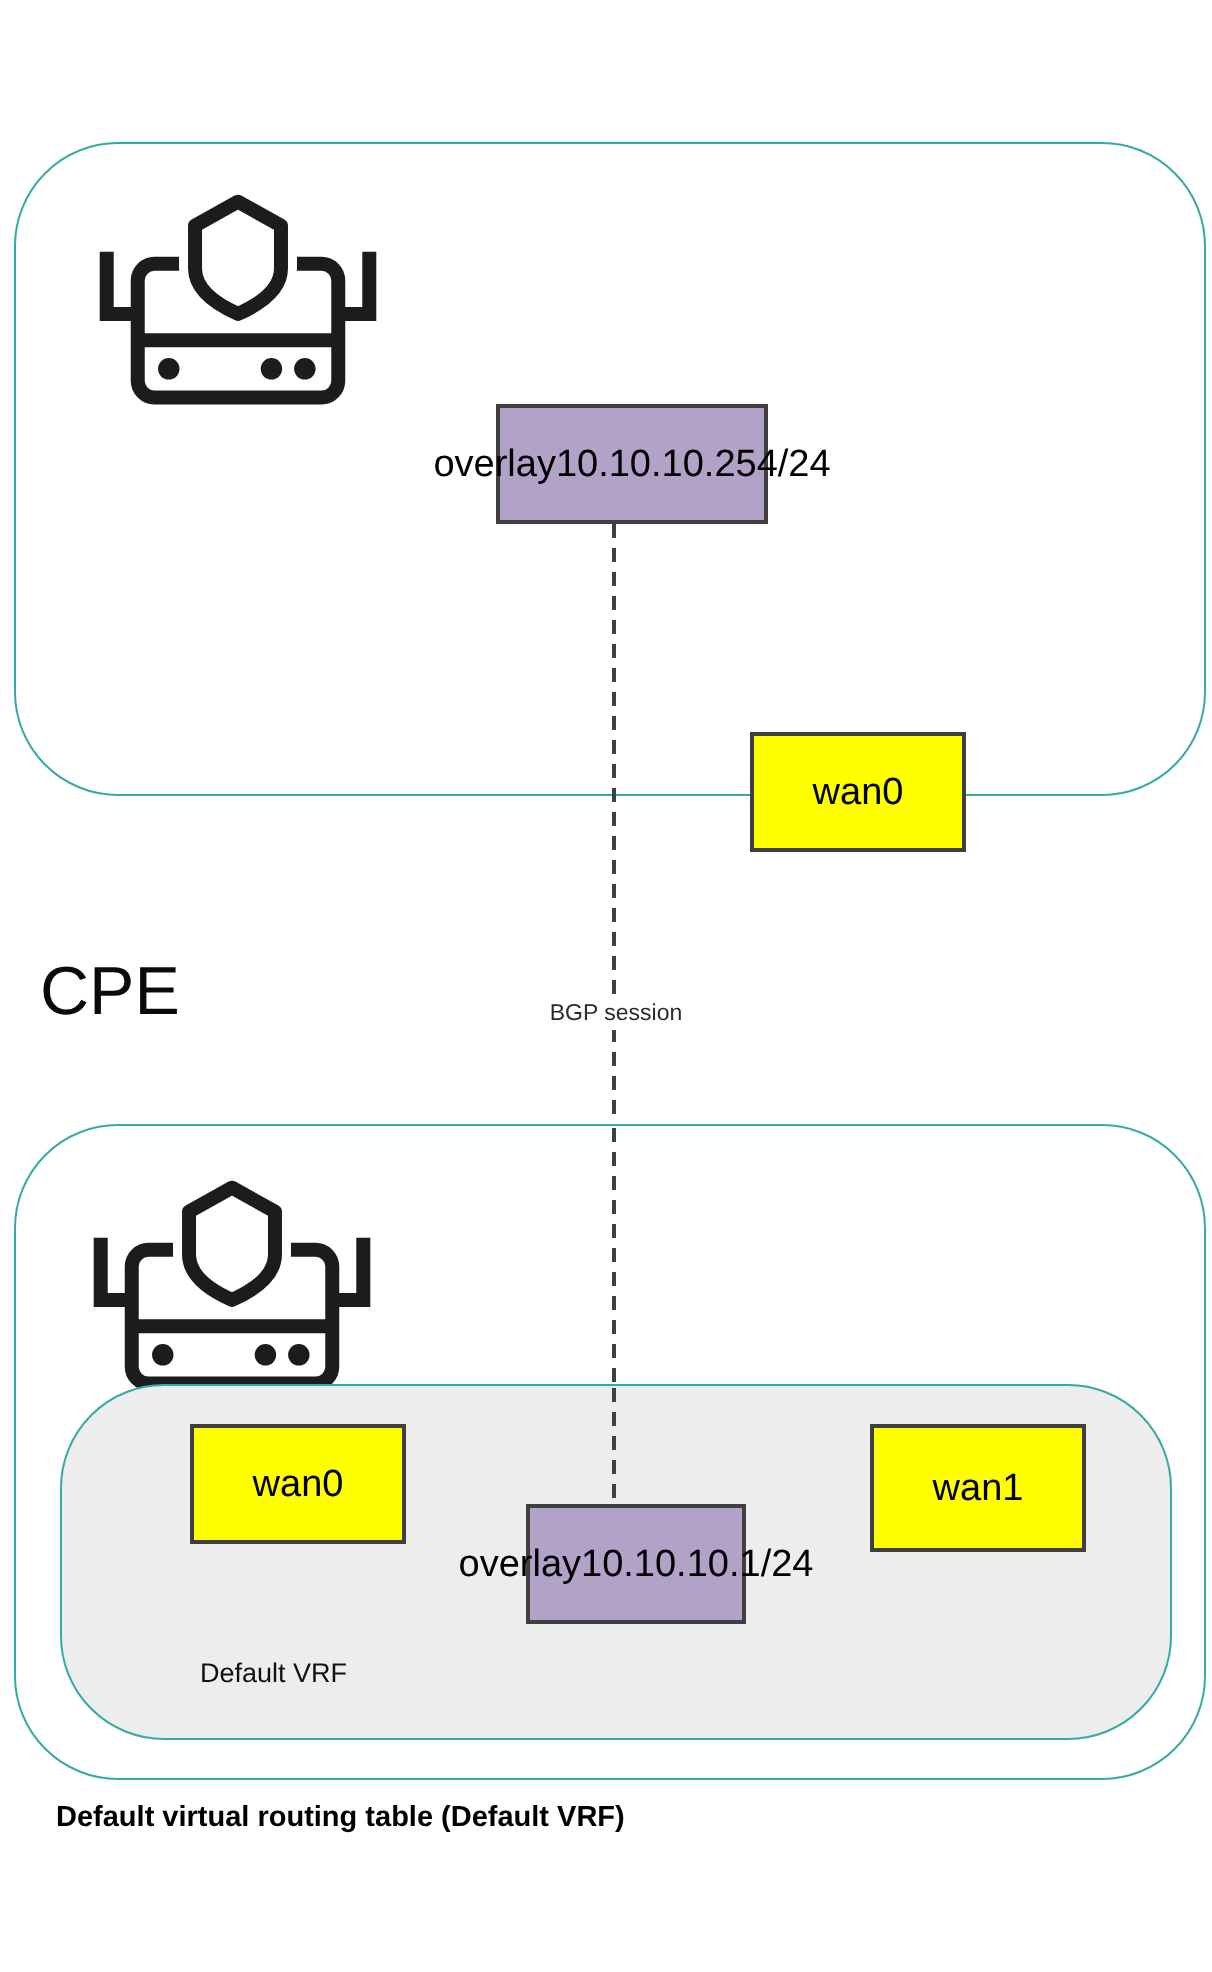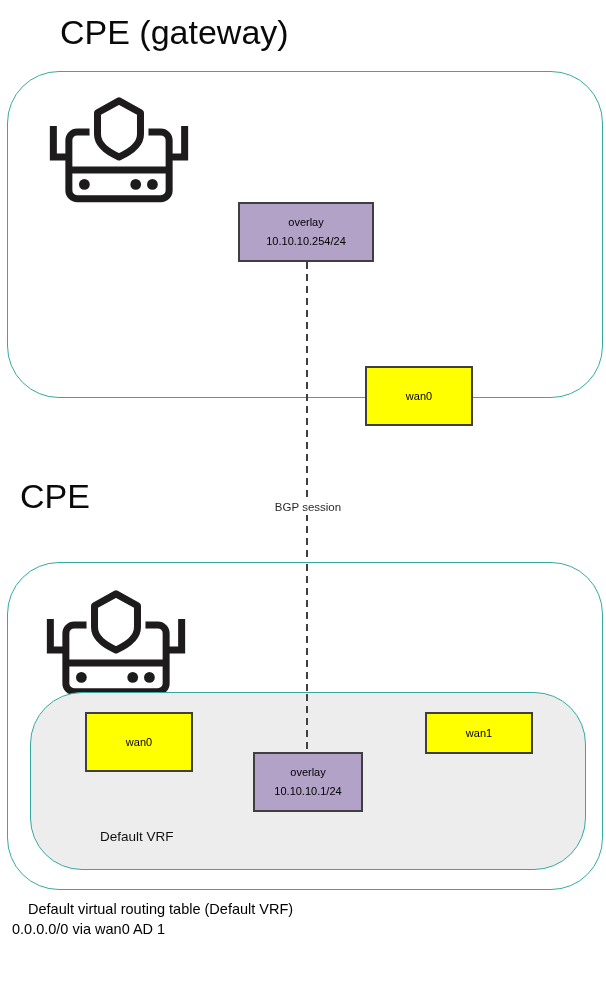--- a/index.html
+++ b/index.html
@@ -19,45 +19,44 @@
   .round-rect{
     position:absolute;box-sizing:border-box;background:#fff;
     border:1.5px solid var(--teal-border);border-radius:52px;
   }
   .vrf-rect{
     position:absolute;box-sizing:border-box;background:var(--vrf-gray);
     border:1.5px solid var(--teal-border);border-radius:52px;
   }
   .iface-box{
     position:absolute;box-sizing:border-box;border:2px solid #3f3f3f;
-    display:flex;flex-direction:column;align-items:center;justify-content:center;
-    text-align:center;font-size:11px;line-height:19px;color:#000;
+    display:flex;flex-direction:row;align-items:center;justify-content:center;
+    text-align:center;font-size:19px;line-height:19px;color:#000;margin-left:10px;
   }
   .iface-yellow{background:var(--interface-yellow);}
   .iface-purple{background:var(--overlay-purple);}
   .dash-v{
     position:absolute;width:2px;
     background:repeating-linear-gradient(180deg,var(--dashed-line) 0 7px,transparent 7px 12px);
   }
   .bgp-label{
     position:absolute;transform:translateX(-50%);background:#fff;
     font-size:11.5px;color:#2b2b2b;padding:2px 3px;white-space:nowrap;
   }
   .vrf-label{position:absolute;font-size:13.5px;color:#111;}
   .routing{position:absolute;font-size:14.5px;line-height:19.5px;color:#000;}
-  .routing .rt-title{font-weight:normal;margin-left:16px;margin-bottom:0.5px;}
+  .routing .rt-title{font-weight:bold;margin-left:16px;margin-bottom:0.5px;}
   .icon-svg{position:absolute;}
   .icon-svg path,.icon-svg rect,.icon-svg line{vector-effect:non-scaling-stroke;}
 </style>
 </head>
 <body>
 
 <div class="canvas">
 
-  <div class="big-title" style="left:60px;top:12px;">CPE (gateway)</div>
 
   <div class="round-rect" style="left:7px;top:71px;width:596px;height:327px;"></div>
 
   <div class="dash-v" style="left:306px;top:262px;height:490px;"></div>
 
   <svg class="icon-svg" style="left:45px;top:96px;" width="148" height="110" viewBox="0 0 124 92" aria-hidden="true">
     <g fill="none" stroke="var(--icon-ink)" stroke-width="7">
       <path d="M7,25 L7,51 L20,51"></path>
       <path d="M117,25 L117,51 L104,51"></path>
       <rect x="20" y="30" width="84" height="56" rx="7"></rect>
@@ -111,24 +110,23 @@
 
   <div class="iface-box iface-yellow" style="left:85px;top:712px;width:108px;height:60px;">
     <span>wan0</span>
   </div>
 
   <div class="iface-box iface-purple" style="left:253px;top:752px;width:110px;height:60px;">
     <span>overlay</span>
     <span>10.10.10.1/24</span>
   </div>
 
-  <div class="iface-box iface-yellow" style="left:425px;top:712px;width:108px;height:42px;">
+  <div class="iface-box iface-yellow" style="left:425px;top:712px;width:108px;height:64px;">
     <span>wan1</span>
   </div>
 
   <div class="vrf-label" style="left:86px;top:829px;margin-left:14px;">Default VRF</div>
 
   <div class="routing" style="left:12px;top:900px;">
     <div class="rt-title">Default virtual routing table (Default VRF)</div>
-    <div>0.0.0.0/0 via wan0 AD 1</div>
   </div>
 
 </div>
 
 </body></html>

